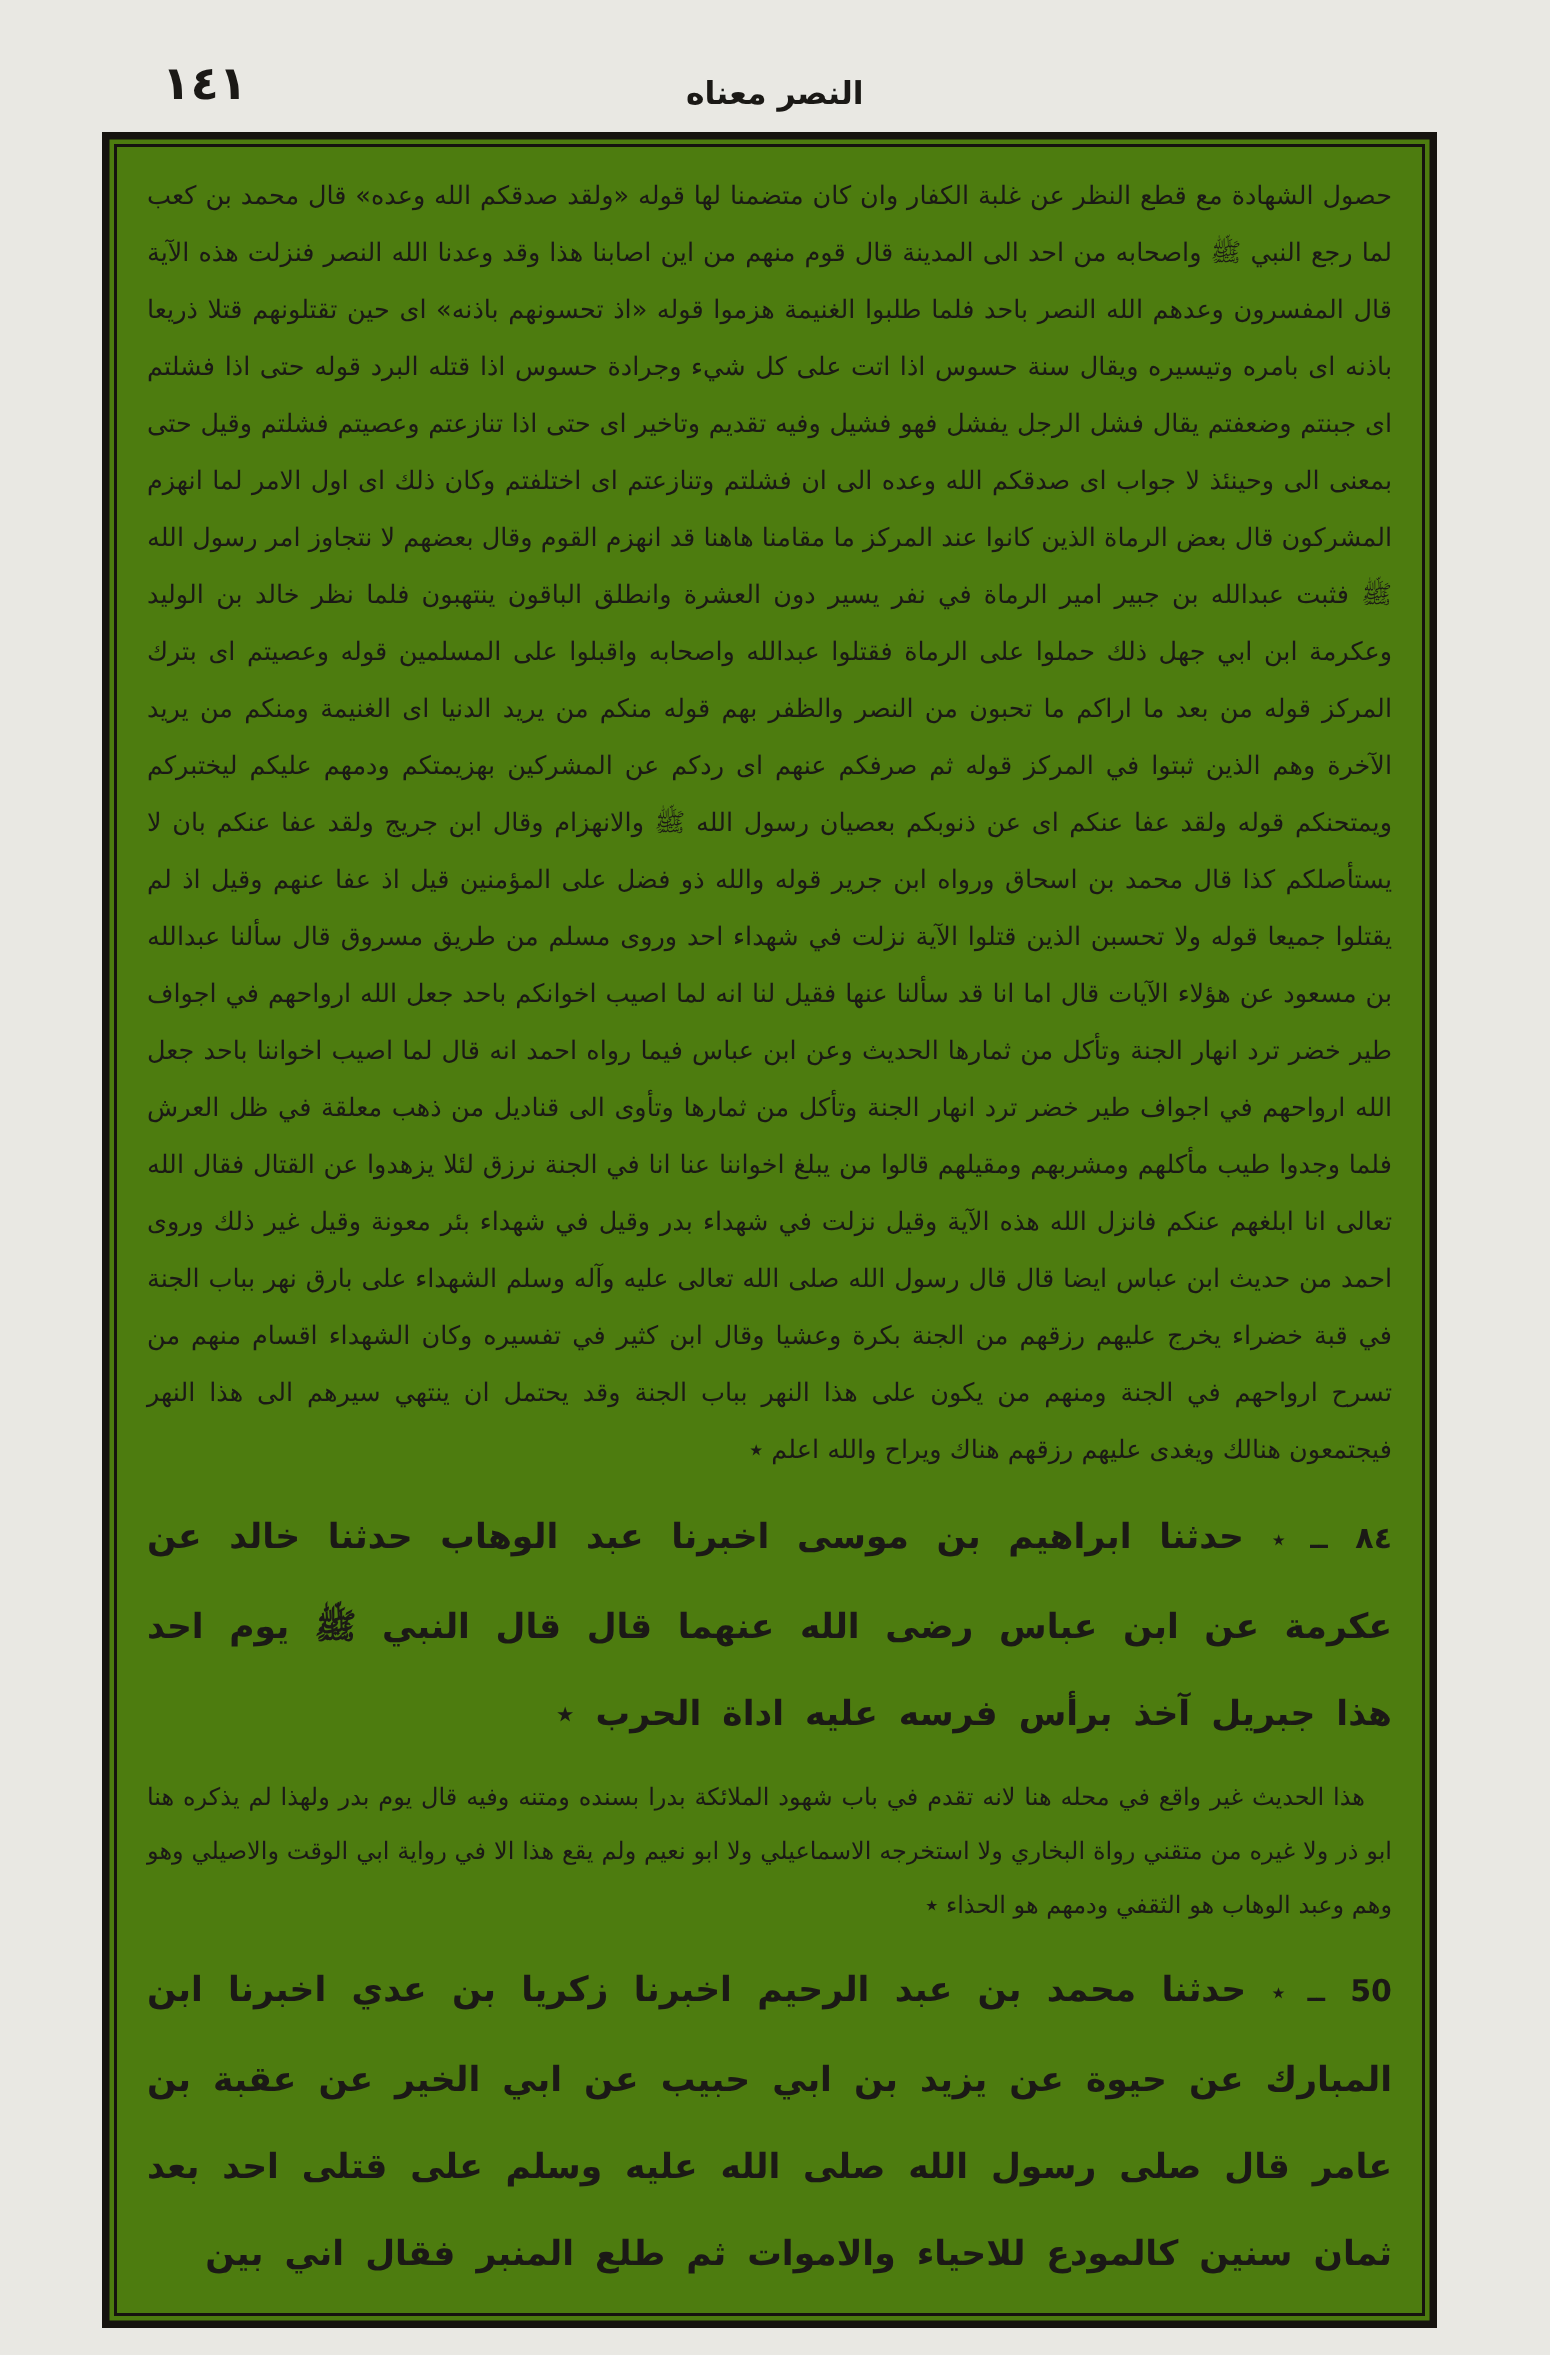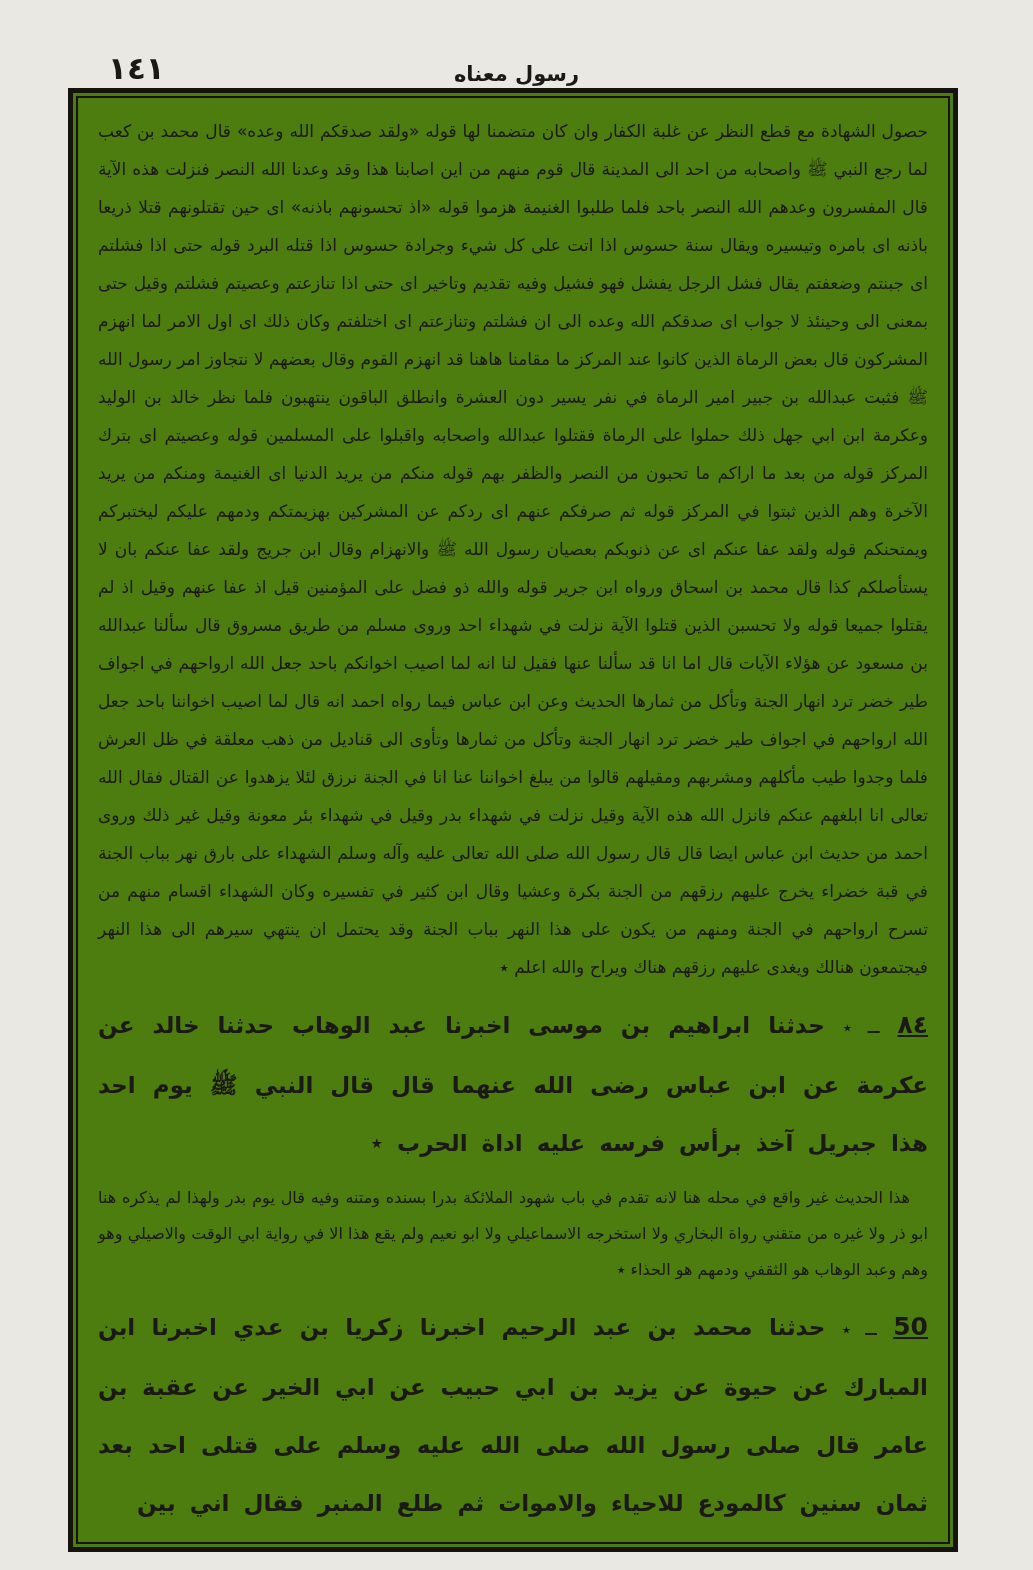--- a/index.html
+++ b/index.html
@@ -5,21 +5,21 @@
   html, body { margin: 0; padding: 0; }
   body {
     width: 1033px;
     height: 1570px;
     background: #e9e8e3;
     font-family: "DejaVu Sans", sans-serif;
     color: #1b1916;
     position: relative;
     overflow: hidden;
   }
-  .page-header { position: absolute; top: 16px; left: 0; right: 0; height: 104px; }
+  .page-header { position: absolute; top: 4px; left: 0; right: 0; height: 104px; }
   .page-number {
     position: absolute;
     top: 34px;
     left: 108px;
     font-size: 31px;
     font-weight: bold;
     letter-spacing: 2px;
   }
   .header-title {
     position: absolute;
@@ -55,36 +55,36 @@
     text-align: justify;
   }
   .hadith {
     font-size: 23px;
     line-height: 58px;
     font-weight: bold;
     text-align: justify;
     word-spacing: 6px;
     margin-top: 10px;
   }
-  .hadith .hnum { font-size: 25px; text-decoration: underline; }
+  .hadith .hnum { font-size: 20px; }
   .hadith .hsep { font-size: 17px; }
   .note {
     font-size: 16px;
     line-height: 36px;
     text-align: justify;
     text-indent: 18px;
     margin-top: 8px;
   }
 </style>
 </head>
 <body>
 
 <header class="page-header">
   <div class="page-number">١٤١</div>
-  <div class="header-title">رسول معناه</div>
+  <div class="header-title">النصر معناه</div>
 </header>
 
 <div class="frame-outer">
   <div class="frame-inner">
 
     <p class="commentary">حصول الشهادة مع قطع النظر عن غلبة الكفار وان كان متضمنا لها قوله «ولقد صدقكم الله وعده» قال محمد بن كعب لما رجع النبي ﷺ واصحابه من احد الى المدينة قال قوم منهم من اين اصابنا هذا وقد وعدنا الله النصر فنزلت هذه الآية قال المفسرون وعدهم الله النصر باحد فلما طلبوا الغنيمة هزموا قوله «اذ تحسونهم باذنه» اى حين تقتلونهم قتلا ذريعا باذنه اى بامره وتيسيره ويقال سنة حسوس اذا اتت على كل شيء وجرادة حسوس اذا قتله البرد قوله حتى اذا فشلتم اى جبنتم وضعفتم يقال فشل الرجل يفشل فهو فشيل وفيه تقديم وتاخير اى حتى اذا تنازعتم وعصيتم فشلتم وقيل حتى بمعنى الى وحينئذ لا جواب اى صدقكم الله وعده الى ان فشلتم وتنازعتم اى اختلفتم وكان ذلك اى اول الامر لما انهزم المشركون قال بعض الرماة الذين كانوا عند المركز ما مقامنا هاهنا قد انهزم القوم وقال بعضهم لا نتجاوز امر رسول الله ﷺ فثبت عبدالله بن جبير امير الرماة في نفر يسير دون العشرة وانطلق الباقون ينتهبون فلما نظر خالد بن الوليد وعكرمة ابن ابي جهل ذلك حملوا على الرماة فقتلوا عبدالله واصحابه واقبلوا على المسلمين قوله وعصيتم اى بترك المركز قوله من بعد ما اراكم ما تحبون من النصر والظفر بهم قوله منكم من يريد الدنيا اى الغنيمة ومنكم من يريد الآخرة وهم الذين ثبتوا في المركز قوله ثم صرفكم عنهم اى ردكم عن المشركين بهزيمتكم ودمهم عليكم ليختبركم ويمتحنكم قوله ولقد عفا عنكم اى عن ذنوبكم بعصيان رسول الله ﷺ والانهزام وقال ابن جريج ولقد عفا عنكم بان لا يستأصلكم كذا قال محمد بن اسحاق ورواه ابن جرير قوله والله ذو فضل على المؤمنين قيل اذ عفا عنهم وقيل اذ لم يقتلوا جميعا قوله ولا تحسبن الذين قتلوا الآية نزلت في شهداء احد وروى مسلم من طريق مسروق قال سألنا عبدالله بن مسعود عن هؤلاء الآيات قال اما انا قد سألنا عنها فقيل لنا انه لما اصيب اخوانكم باحد جعل الله ارواحهم في اجواف طير خضر ترد انهار الجنة وتأكل من ثمارها الحديث وعن ابن عباس فيما رواه احمد انه قال لما اصيب اخواننا باحد جعل الله ارواحهم في اجواف طير خضر ترد انهار الجنة وتأكل من ثمارها وتأوى الى قناديل من ذهب معلقة في ظل العرش فلما وجدوا طيب مأكلهم ومشربهم ومقيلهم قالوا من يبلغ اخواننا عنا انا في الجنة نرزق لئلا يزهدوا عن القتال فقال الله تعالى انا ابلغهم عنكم فانزل الله هذه الآية وقيل نزلت في شهداء بدر وقيل في شهداء بئر معونة وقيل غير ذلك وروى احمد من حديث ابن عباس ايضا قال قال رسول الله صلى الله تعالى عليه وآله وسلم الشهداء على بارق نهر بباب الجنة في قبة خضراء يخرج عليهم رزقهم من الجنة بكرة وعشيا وقال ابن كثير في تفسيره وكان الشهداء اقسام منهم من تسرح ارواحهم في الجنة ومنهم من يكون على هذا النهر بباب الجنة وقد يحتمل ان ينتهي سيرهم الى هذا النهر فيجتمعون هنالك ويغدى عليهم رزقهم هناك ويراح والله اعلم ٭</p>
 
     <p class="hadith">
       <span class="hnum">٨٤</span>
       <span class="hsep">ــ ٭</span>

